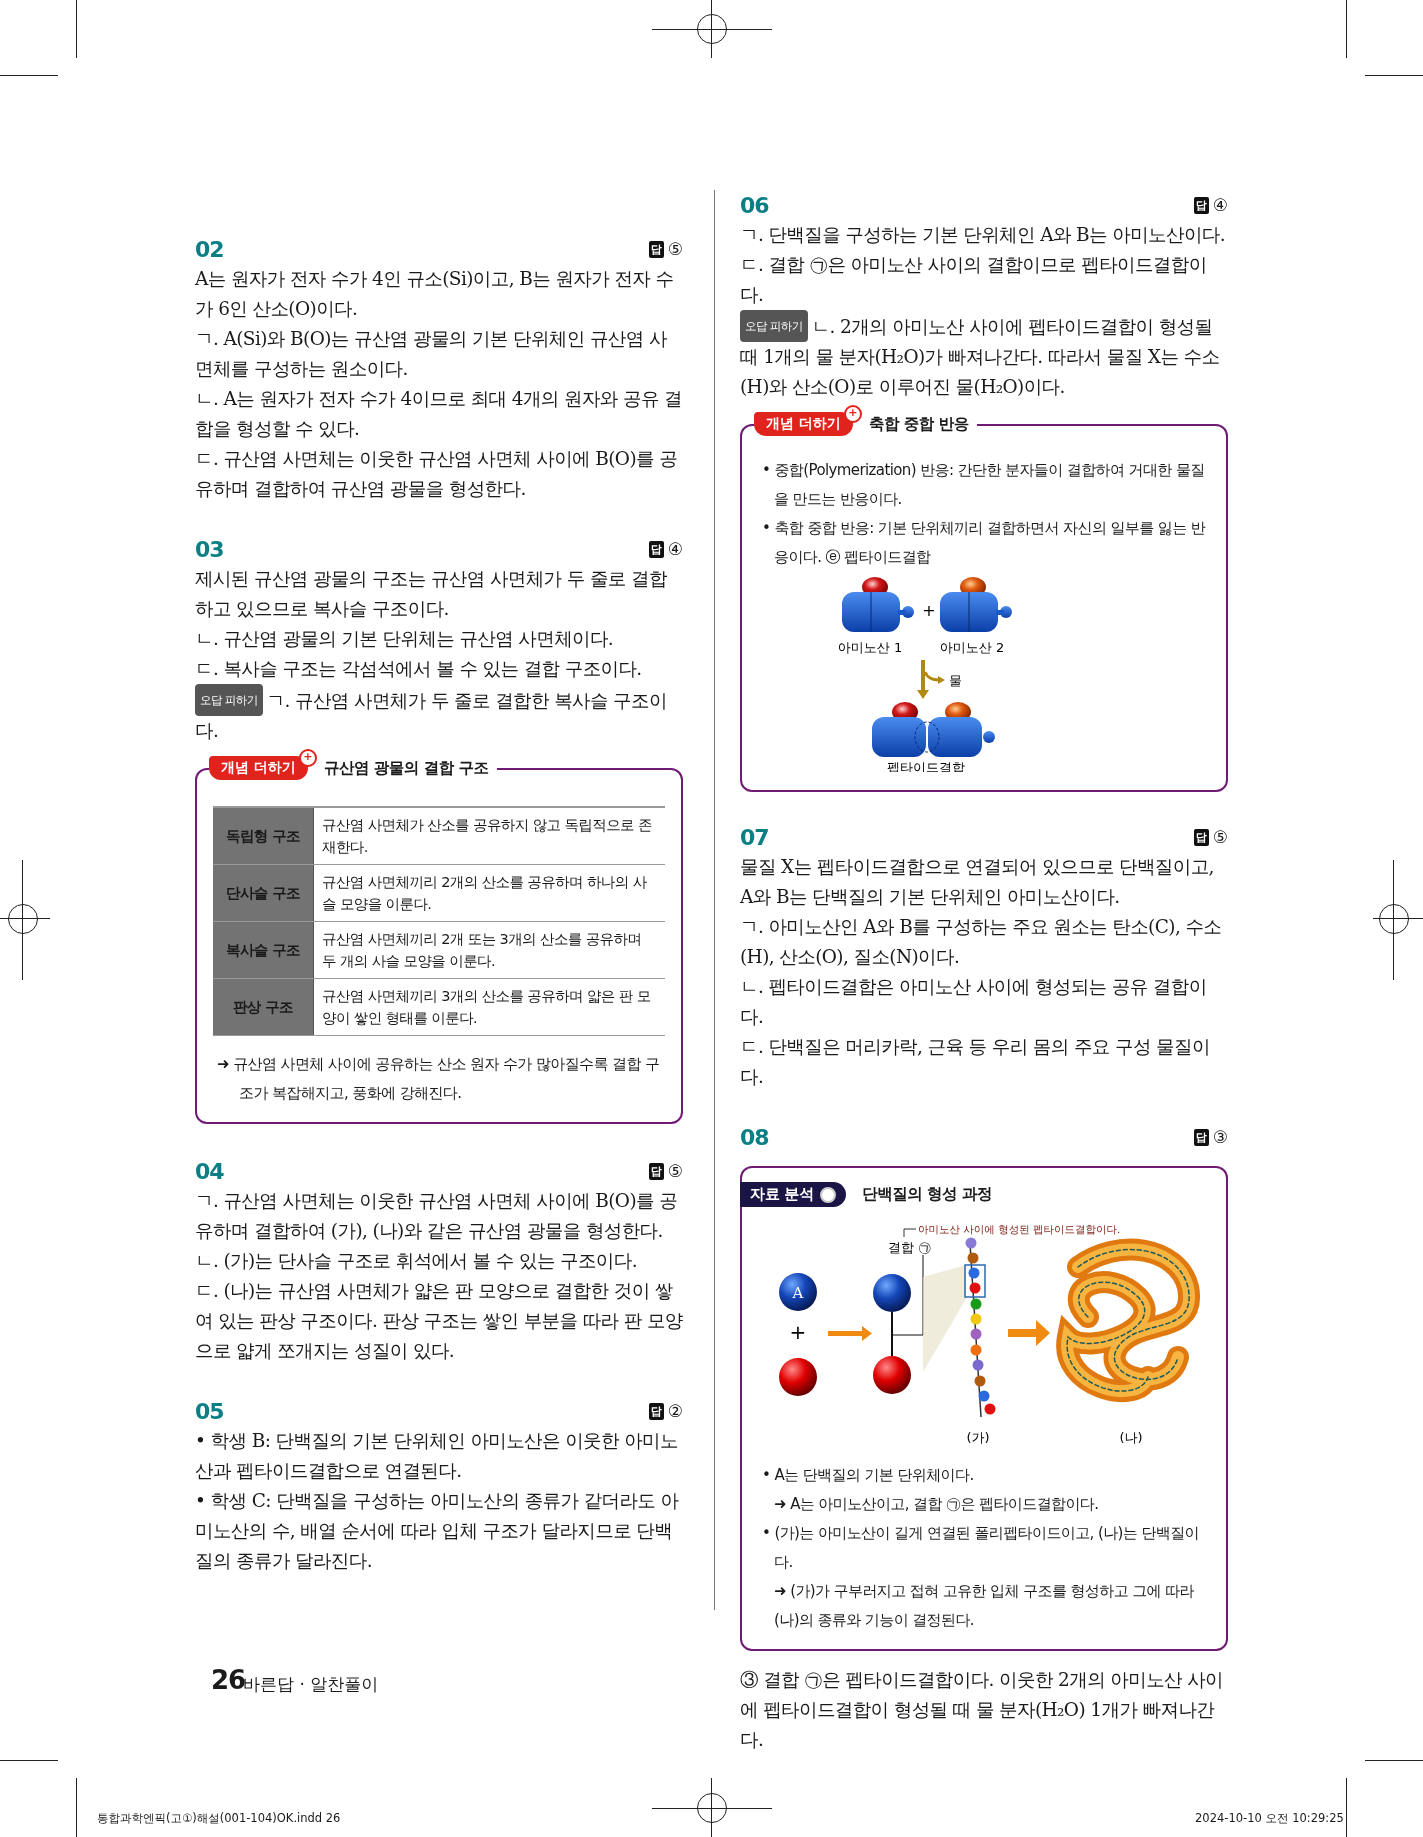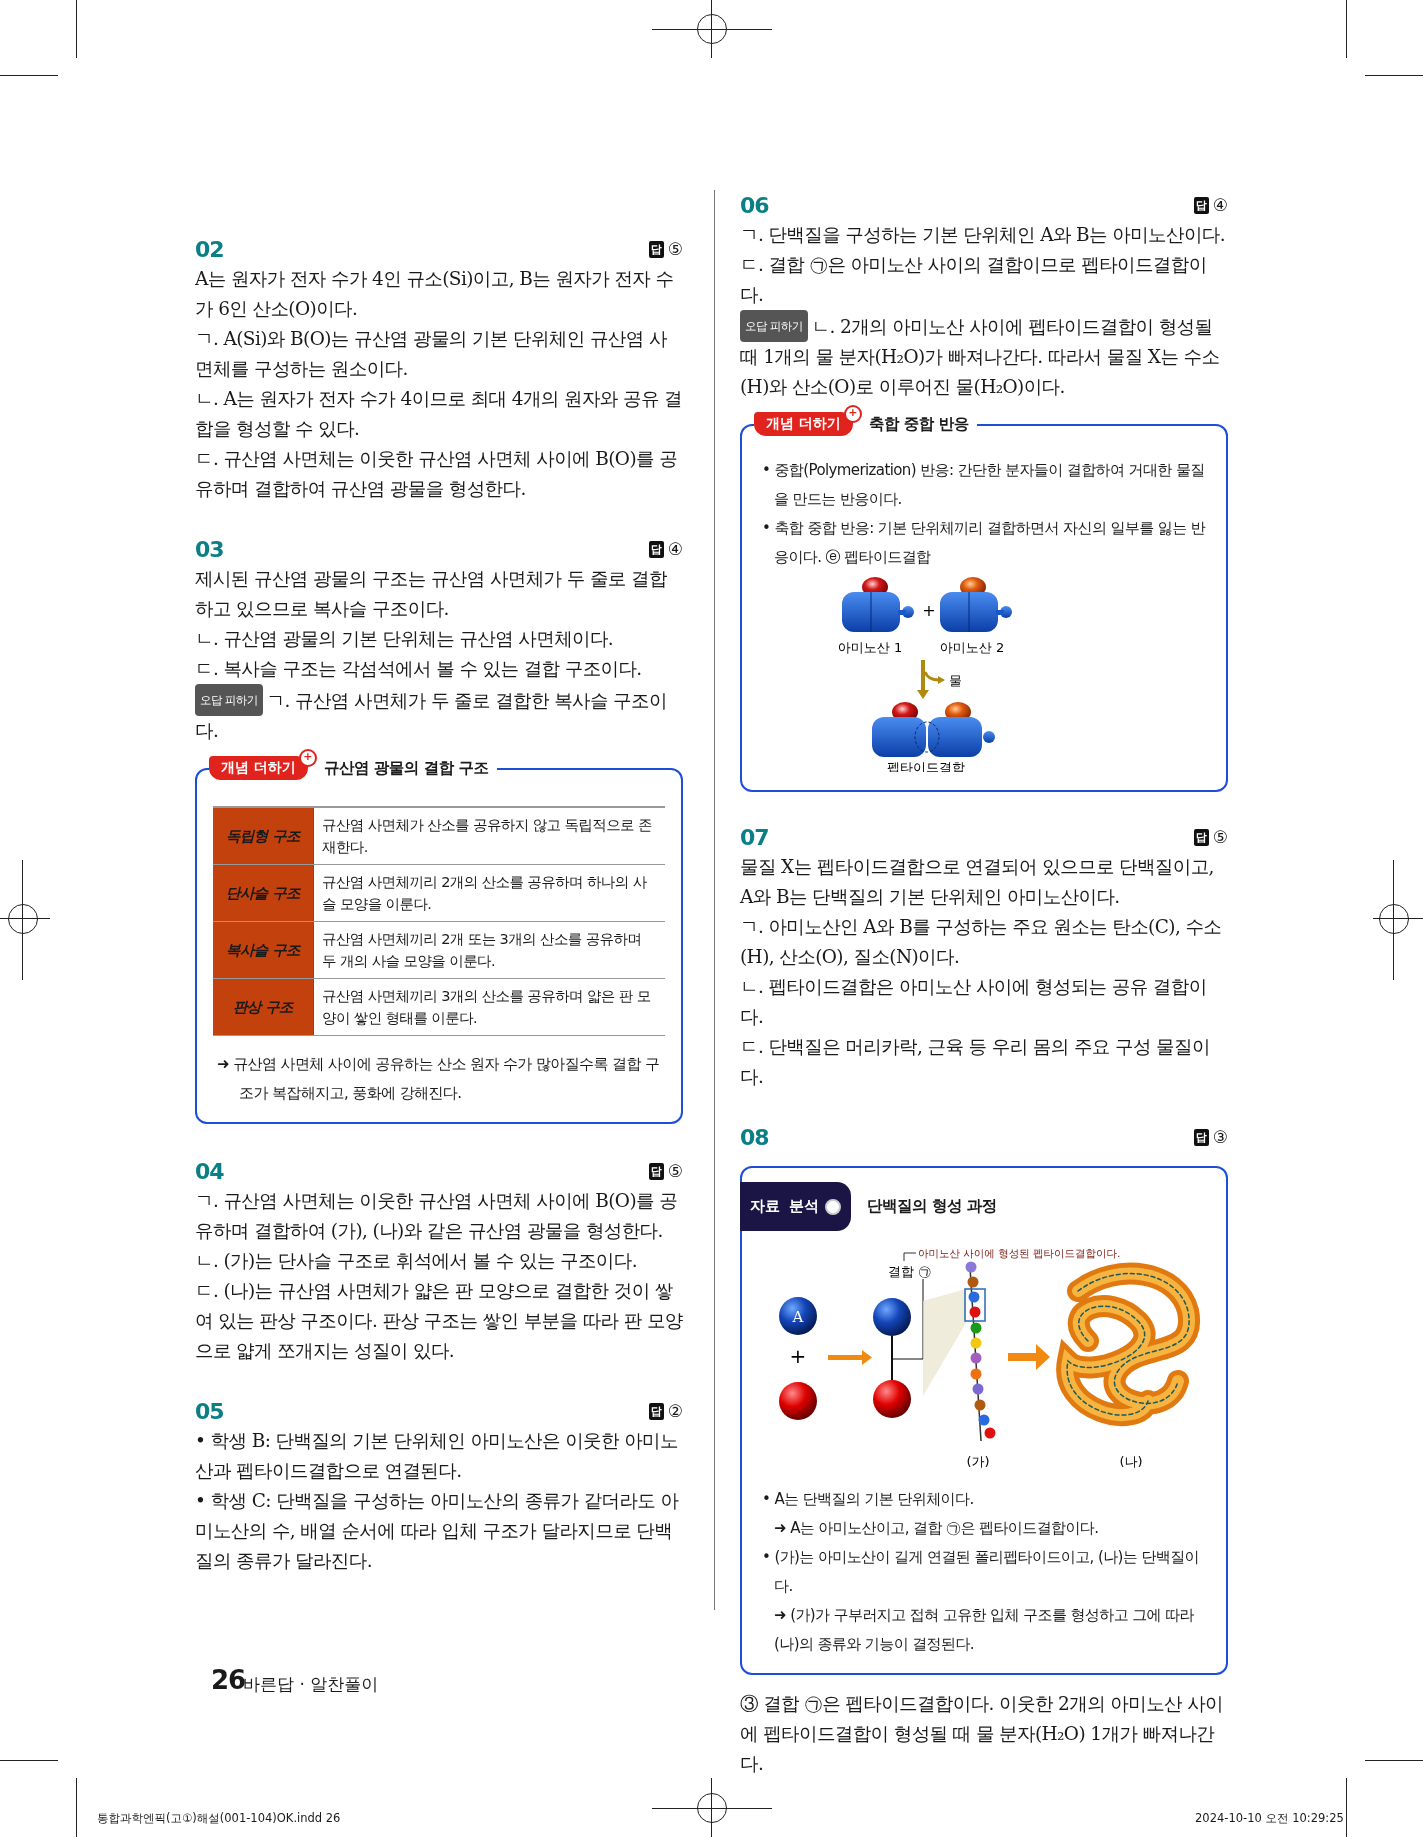--- a/index.html
+++ b/index.html
@@ -16,37 +16,37 @@
   .divider { position:absolute; left:714px; top:190px; width:1px; height:1420px; background:#777; }
 
   .qhead { display:flex; justify-content:space-between; align-items:center; height:30px; }
   .qnum { font-family:"DejaVu Sans","Liberation Sans",sans-serif; font-weight:bold; color:#0b7f86; font-size:22px; letter-spacing:-1px; }
   .ans { font-family:"DejaVu Sans","Liberation Sans",sans-serif; font-size:17px; display:flex; align-items:center; gap:4px; }
   .ans .tag { display:inline-block; background:#111; color:#fff; font-size:11px; padding:1px 2px; border-radius:2px; font-weight:bold; }
   p.t { margin:0; font-size:18.5px; line-height:30px; letter-spacing:-0.6px; }
   .odap { display:inline-block; background:#555; color:#fff; font-family:"DejaVu Sans","Liberation Sans",sans-serif; font-size:11.5px; padding:1px 5px; border-radius:4px; vertical-align:3px; margin-right:4px; }
   .sec { margin-bottom:30px; }
 
-  .box { position:relative; border:2px solid #1d4ed8; border-radius:12px; padding:36px 16px 14px; margin-top:22px; }
+  .box { position:relative; border:2px solid #701a75; border-radius:12px; padding:36px 16px 14px; margin-top:22px; }
   .box-label { position:absolute; top:-14px; left:12px; display:flex; align-items:center; background:#fff; padding-right:8px; }
   .pill-red { background:#e0231d; color:#fff; font-family:"DejaVu Sans","Liberation Sans",sans-serif; font-weight:bold; font-size:14px; padding:3px 12px 3px 12px; border-radius:4px 12px 12px 12px; position:relative; }
   .pill-red .plus { position:absolute; right:-9px; top:-7px; width:14px; height:14px; border-radius:50%; background:#fff; border:2px solid #e0231d; color:#e0231d; font-size:11px; line-height:12px; text-align:center; }
   .box-title { font-family:"DejaVu Sans","Liberation Sans",sans-serif; font-weight:bold; font-size:15.5px; margin-left:16px; letter-spacing:-0.5px; }
 
   table.st { width:100%; border-collapse:collapse; font-family:"DejaVu Sans","Liberation Sans",sans-serif; font-size:14.5px; letter-spacing:-0.6px; }
   table.st td { border-bottom:1px solid #999; padding:6px 8px; line-height:22px; }
   table.st tr:first-child td { border-top:2px solid #999; }
-  table.st td.h { background:#c2410c; font-weight:bold; text-align:center; width:84px; border-right:1px solid #555;font-style:italic; }
+  table.st td.h { background:#737373; font-weight:bold; text-align:center; width:84px; border-right:1px solid #555; }
   .note { font-family:"DejaVu Sans","Liberation Sans",sans-serif; font-size:15px; line-height:29px; margin:14px 0 0 0; letter-spacing:-0.6px; padding-left:26px; text-indent:-22px; }
 
   ul.bl { list-style:none; margin:0; padding:0; font-family:"DejaVu Sans","Liberation Sans",sans-serif; font-size:15px; line-height:29px; letter-spacing:-0.6px; }
   ul.bl li { padding-left:16px; text-indent:-12px; }
   .sub { padding-left:16px; }
 
-  .pill-dark { background:#1b1546; color:#fff; font-family:Liberation Mono, monospace; font-weight:bold; font-size:15px; padding:15px 10px; border-radius:0 14px 14px 0; display:flex; align-items:center; gap:6px; }
+  .pill-dark { background:#1b1546; color:#fff; font-family:Liberation Sans, sans-serif; font-weight:bold; font-size:15px; padding:3px 10px; border-radius:0 14px 14px 0; display:flex; align-items:center; gap:6px; }
   .lens { width:12px; height:12px; border-radius:50%; background:#fff; border:2px solid #ccc; }
 
   .footer-num { position:absolute; left:211px; top:1665px; font-family:"DejaVu Sans","Liberation Sans",sans-serif; font-weight:bold; font-size:26px; letter-spacing:-1px; }
   .footer-txt { position:absolute; left:243px; top:1673px; font-family:"DejaVu Sans","Liberation Sans",sans-serif; font-size:17px; }
   .slug { position:absolute; top:1811px; font-family:"DejaVu Sans","Liberation Sans",sans-serif; font-size:11.5px; }
 </style>
 </head>
 <body>
 
 <div class="line-v" style="left:76px;top:0;height:58px"></div>

